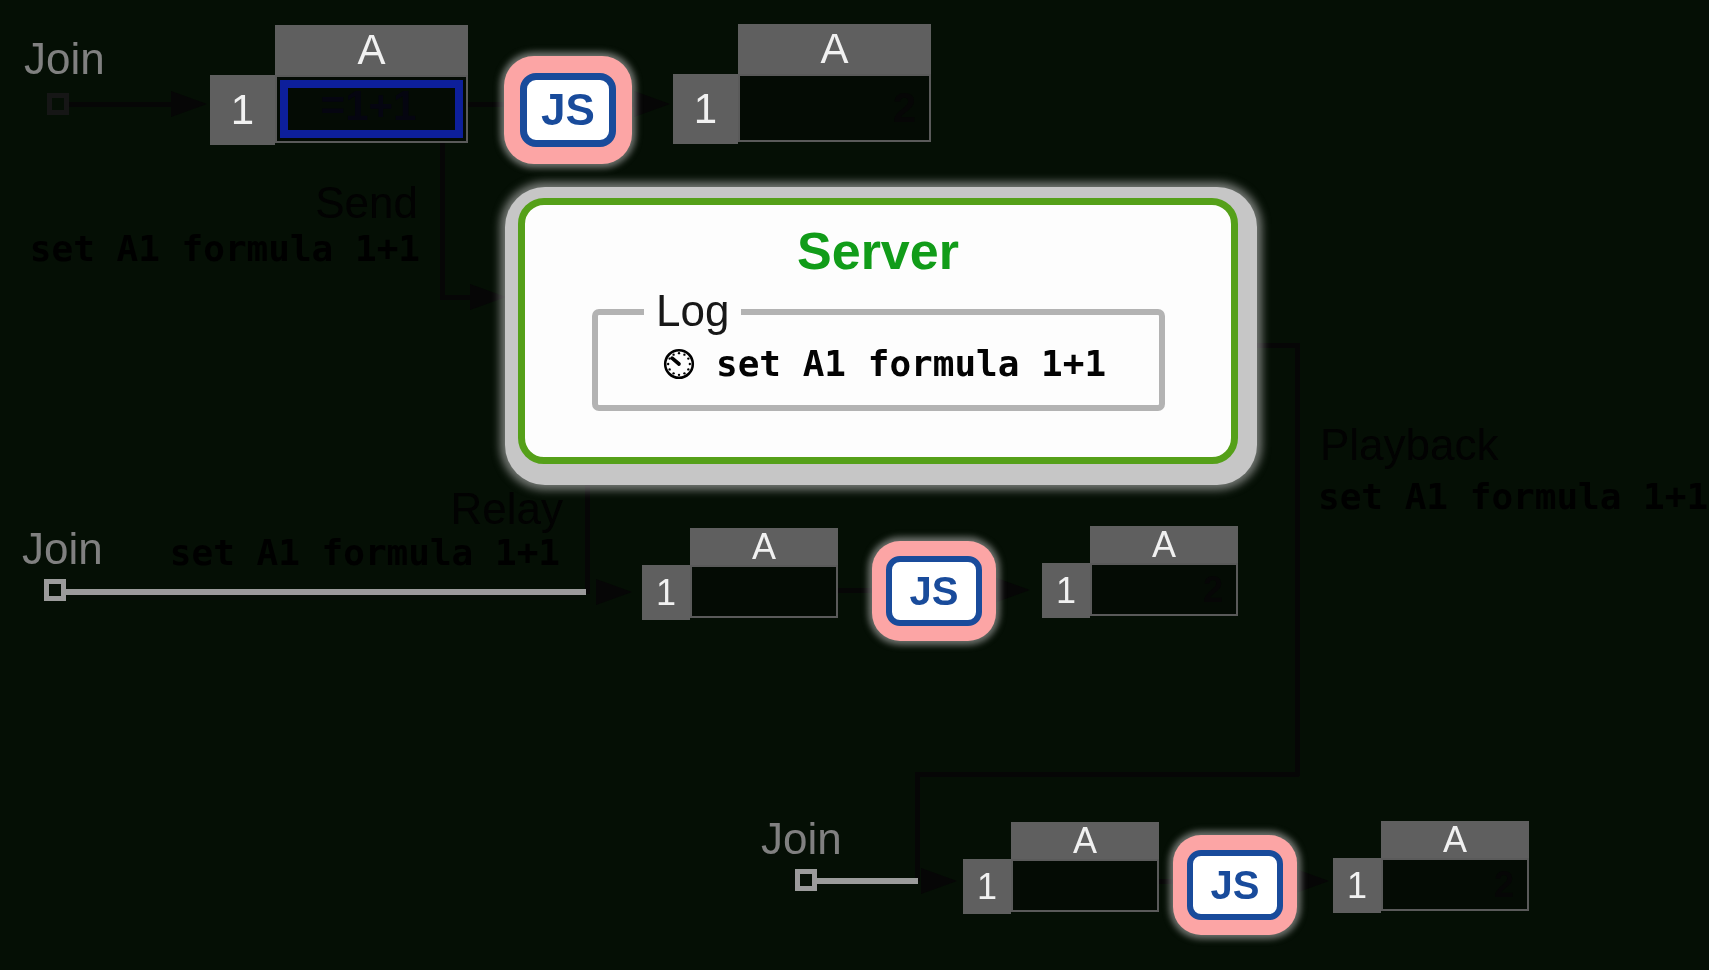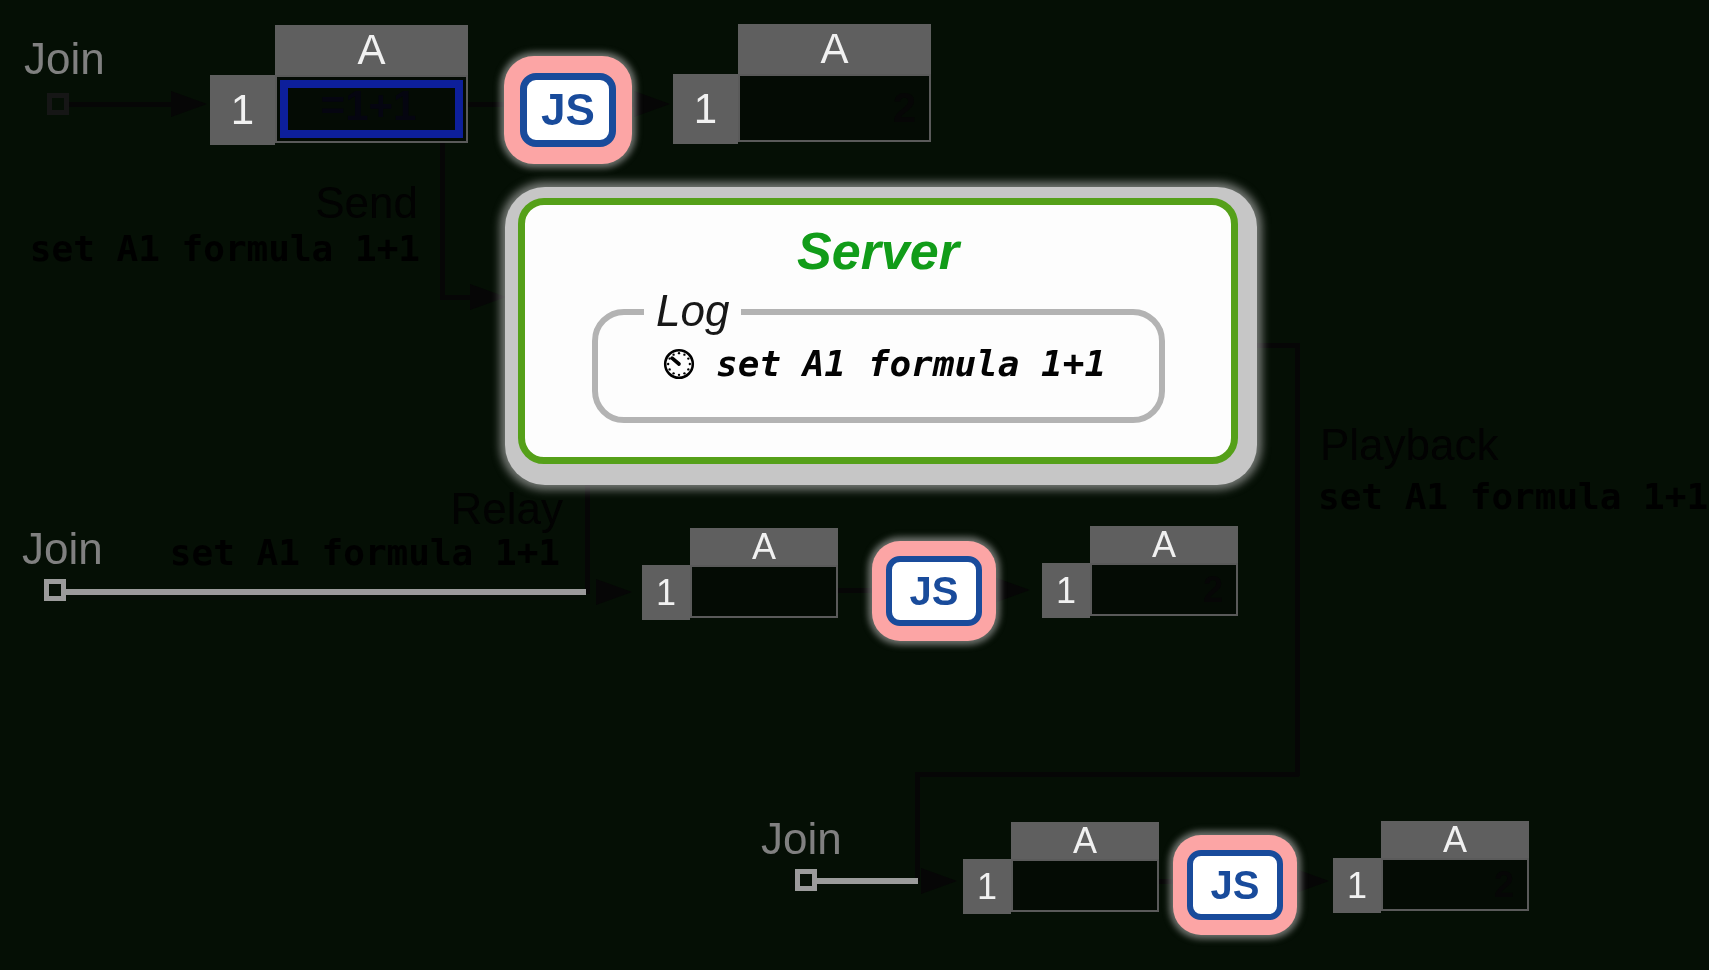--- a/index.html
+++ b/index.html
@@ -50,24 +50,24 @@
           box-sizing:border-box;font-weight:bold;color:#194b9b;}
   .js-lg{width:128px;height:108px;}
   .js-lg .js-box{width:96px;height:74px;border:7px solid #194b9b;border-radius:16px;font-size:44px;}
   .js-sm{width:124px;height:100px;border-radius:28px;}
   .js-sm .js-box{width:96px;height:70px;border:6px solid #194b9b;border-radius:14px;font-size:40px;}
 
   
   .server-glow{position:absolute;left:505px;top:187px;width:752px;height:298px;background:#c6c6c6;
                border-radius:40px;box-shadow:0 0 8px 5px rgba(190,190,190,.6);z-index:3;}
   .server-box{position:absolute;left:13px;top:11px;width:720px;height:266px;box-sizing:border-box;
-              background:#fdfdfd;border:7px solid #55a019;border-radius:26px;font-style:italic;}
+              background:#fdfdfd;border:7px solid #55a019;border-radius:26px;}
   .server-title{text-align:center;margin-top:16px;font-size:52px;font-weight:bold;color:#119c19;}
-  .log-fieldset{position:absolute;left:67px;top:104px;width:573px;height:114px;box-sizing:border-box;
-                border:6px solid #b3b3b3;border-radius:32px;}
+  .log-fieldset{position:absolute;left:67px;top:104px;width:573px;height:102px;box-sizing:border-box;
+                border:6px solid #b3b3b3;border-radius:7px;}
   .log-legend{position:absolute;left:46px;top:-26px;background:#fdfdfd;padding:0 12px;
               font-size:44px;color:#181818;line-height:1.0;}
   .log-entry{display:flex;align-items:center;gap:20px;margin:28px 0 0 64px;
              font-family:"DejaVu Sans Mono","Liberation Mono",monospace;
              font-weight:bold;font-size:36px;color:#030303;white-space:nowrap;}
 </style>
 </head>
 <body>
 
 <div class="canvas">

